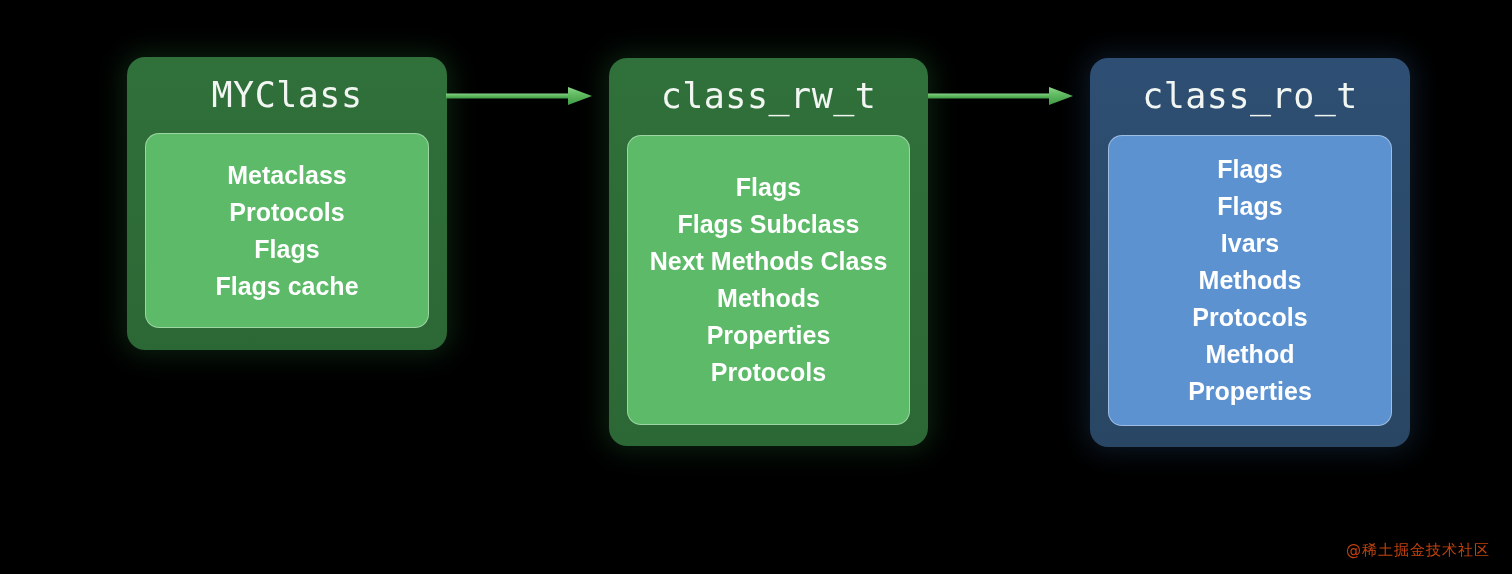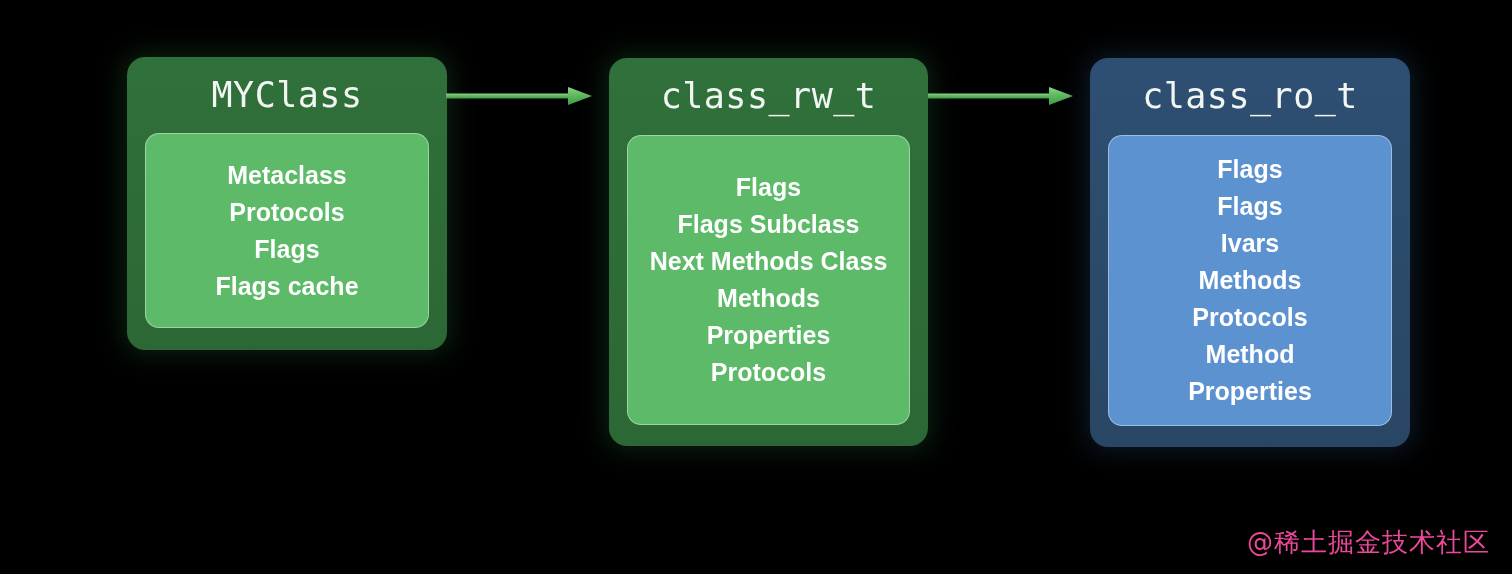--- a/index.html
+++ b/index.html
@@ -104,23 +104,23 @@
     height: 32px;
   }
   #arrow-myclass-to-rw { left: 446px; width: 150px; }
   #arrow-rw-to-ro      { left: 928px; width: 148px; }
 
   
   #watermark {
     position: absolute;
     right: 22px;
     bottom: 14px;
-    color: #ec4899;
+    color: #c2410c;
     font-family: "DejaVu Sans", sans-serif;
-    font-size: 26px;
+    font-size: 15px;
     letter-spacing: 1px;
     white-space: nowrap;
     user-select: none;
     text-align: right;
   }
 </style>
 </head>
 <body>
 
 <div id="diagram-canvas">

